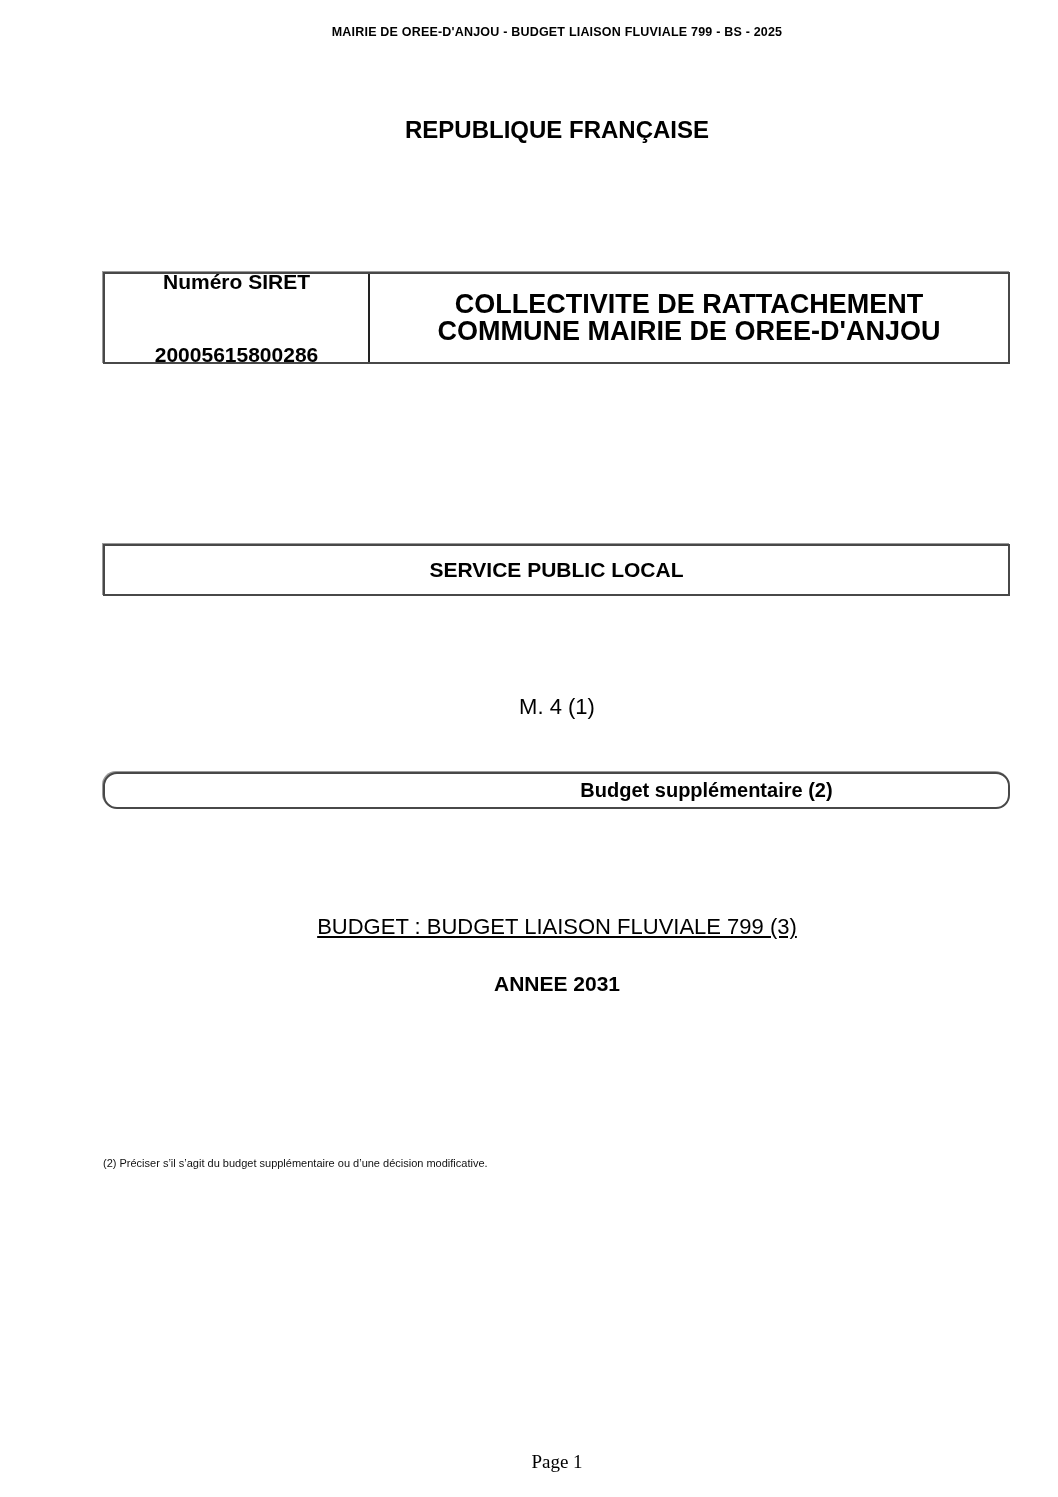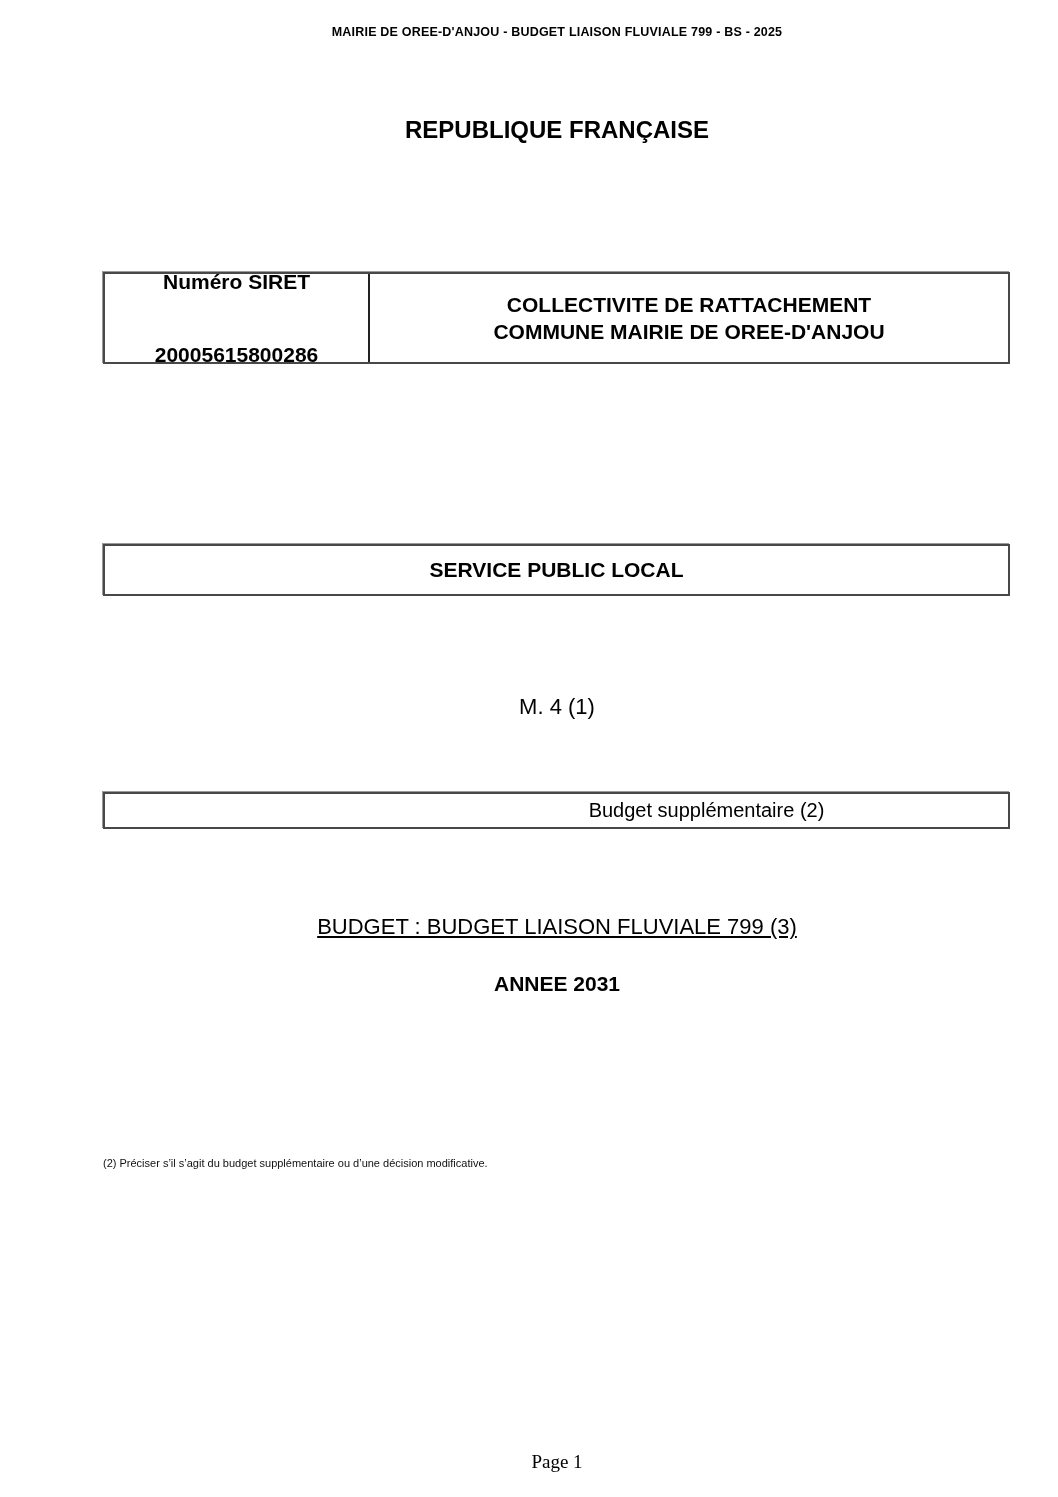--- a/index.html
+++ b/index.html
@@ -58,21 +58,21 @@
     line-height: 25px;
     text-align: center;
     gap: 48px;
   }
   .collectivite-cell {
     flex: 1;
     display: flex;
     flex-direction: column;
     justify-content: center;
     align-items: center;
-    font-size: 21px;
+    font-size: 27px;
     font-weight: bold;
     line-height: 27px;
     text-align: center;
   }
 
   .poste-comptable {
     top: 443px;
     font-size: 22px;
   }
 
@@ -85,28 +85,29 @@
     font-size: 21px;
     font-weight: bold;
   }
 
   .norme-line {
     top: 694px;
     font-size: 22px;
   }
 
   .budget-type-box {
-    top: 792px;
+    top: 772px;
     height: 37px;
     display: flex;
     align-items: center;
     justify-content: center;
     padding-left: 300px;
     font-size: 20px;
-    font-weight: normal;
+    font-weight: bold;
+    border-radius: 14px;
   }
 
   .budget-line {
     top: 914px;
     font-size: 22px;
     text-decoration: underline;
   }
   .annee-line {
     top: 972px;
     font-size: 21px;

